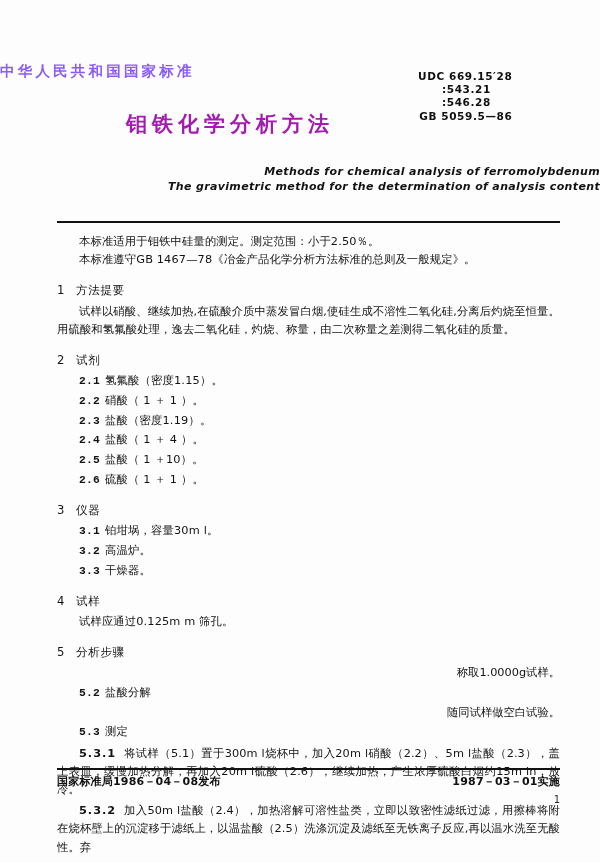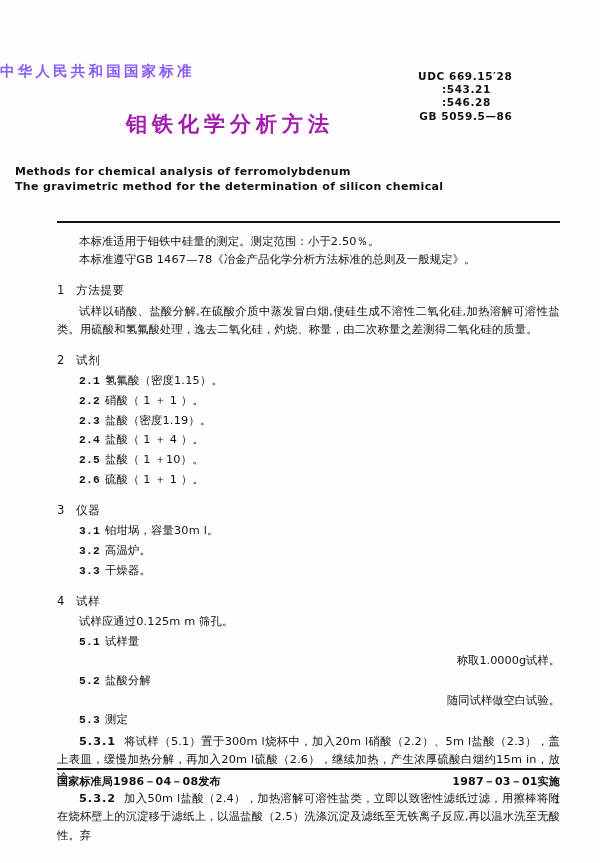--- a/index.html
+++ b/index.html
@@ -57,26 +57,27 @@
     font-size: 21px;
     font-weight: bold;
     letter-spacing: 5px;
     line-height: 29px;
     color: #a21caf;
   }
   .title-en {
     position: absolute;
     left: 15px; right: 0;
     top: 164px;
-    text-align: left;
+    text-align: right;
     font-size: 11px;
     font-weight: bold;
     line-height: 15px;
     letter-spacing: 0.35px;
     color: #121212;
+    font-style: italic;
   }
 
   
   .rule-top {
     position: absolute;
     left: 57px;
     width: 503px;
     top: 221px;
     height: 2px;
     background: #121212;
@@ -182,36 +183,36 @@
     <div class="l3">:546.28</div>
     <div class="l4">GB 5059.5—86</div>
   </div>
 
   <div class="title-main">
     <div>钼铁化学分析方法</div>
   </div>
 
   <div class="title-en">
     <div>Methods for chemical analysis of ferromolybdenum</div>
-    <div>The gravimetric method for the determination of silicon chemical</div>
+    <div>The gravimetric method for the determination of analysis content</div>
   </div>
 
   <div class="rule-top"></div>
 
   <div class="body-area">
 
     <div class="intro">
       <p class="para indent">本标准适用于钼铁中硅量的测定。测定范围：小于2.50％。</p>
       <p class="para indent">本标准遵守GB 1467—78《冶金产品化学分析方法标准的总则及一般规定》。</p>
     </div>
 
     <div class="sect-head">
       <span class="num">1</span><span>方法提要</span>
     </div>
-    <p class="para indent">试样以硝酸、盐酸分解,在硫酸介质中蒸发冒白烟,使硅生成不溶性二氧化硅,加热溶解可溶性盐类。用硫酸和氢氟酸处理，逸去二氧化硅，灼烧、称量，由二次称量之差测得二氧化硅的质量。</p>
+    <p class="para indent">试样以硝酸、继续加热,在硫酸介质中蒸发冒白烟,使硅生成不溶性二氧化硅,分离后灼烧至恒量。用硫酸和氢氟酸处理，逸去二氧化硅，灼烧、称量，由二次称量之差测得二氧化硅的质量。</p>
 
     <div class="sect-head">
       <span class="num">2</span><span>试剂</span>
     </div>
     <div class="sub"><span class="num">2.1</span><span>氢氟酸（密度1.15）。</span></div>
     <div class="sub"><span class="num">2.2</span><span>硝酸（ 1 ＋ 1 ）。</span></div>
     <div class="sub"><span class="num">2.3</span><span>盐酸（密度1.19）。</span></div>
     <div class="sub"><span class="num">2.4</span><span>盐酸（ 1 ＋ 4 ）。</span></div>
     <div class="sub"><span class="num">2.5</span><span>盐酸（ 1 ＋10）。</span></div>
     <div class="sub"><span class="num">2.6</span><span>硫酸（ 1 ＋ 1 ）。</span></div>
@@ -221,22 +222,24 @@
     </div>
     <div class="sub"><span class="num">3.1</span><span>铂坩埚，容量30m l。</span></div>
     <div class="sub"><span class="num">3.2</span><span>高温炉。</span></div>
     <div class="sub"><span class="num">3.3</span><span>干燥器。</span></div>
 
     <div class="sect-head">
       <span class="num">4</span><span>试样</span>
     </div>
     <p class="para indent">试样应通过0.125m m 筛孔。</p>
 
-
-    <div class="sub"><span class="num">5.1</span><span>试样量</span></div>
+    <div class="sect-head">
+      <span class="num">5</span><span>分析步骤</span>
+    </div>
+
     <div class="sub-body">称取1.0000g试样。</div>
 
     <div class="sub"><span class="num">5.2</span><span>盐酸分解</span></div>
     <div class="sub-body">随同试样做空白试验。</div>
 
     <div class="sub"><span class="num">5.3</span><span>测定</span></div>
 
     <p class="step"><span class="num">5.3.1</span>&nbsp;&nbsp;<span>将试样（5.1）置于300m l烧杯中，加入20m l硝酸（2.2）、5m l盐酸（2.3），盖上表皿，缓慢加热分解，再加入20m l硫酸（2.6），继续加热，产生浓厚硫酸白烟约15m in，放冷。</span></p>
     <p class="step"><span class="num">5.3.2</span>&nbsp;&nbsp;<span>加入50m l盐酸（2.4），加热溶解可溶性盐类，立即以致密性滤纸过滤，用擦棒将附在烧杯壁上的沉淀移于滤纸上，以温盐酸（2.5）洗涤沉淀及滤纸至无铁离子反应,再以温水洗至无酸性。弃</span></p>
 

